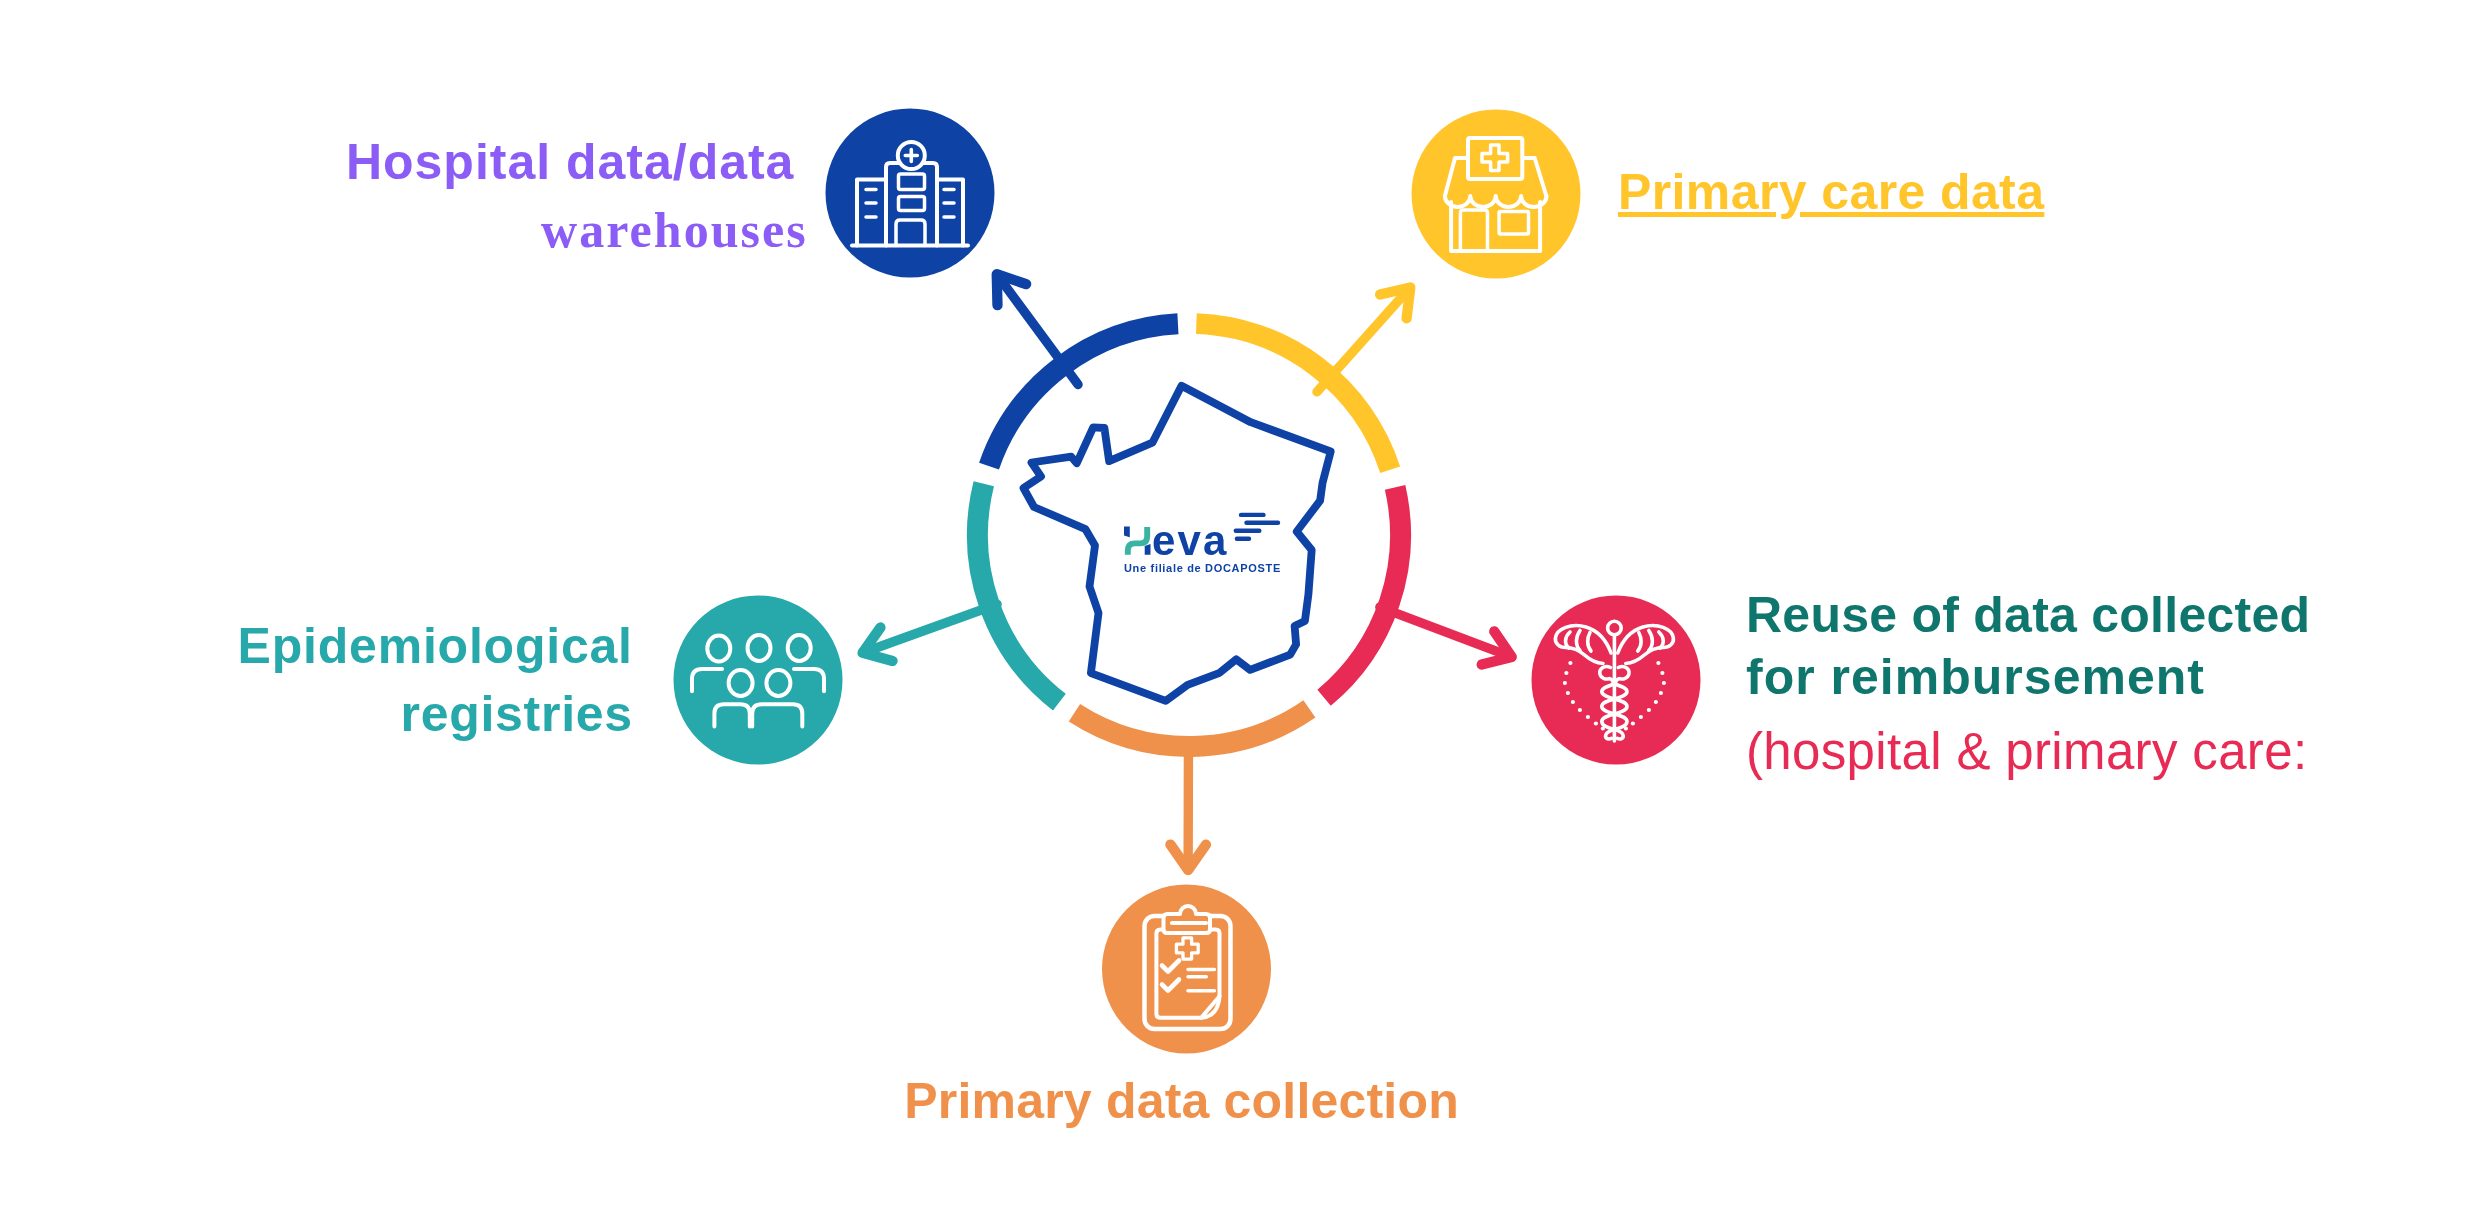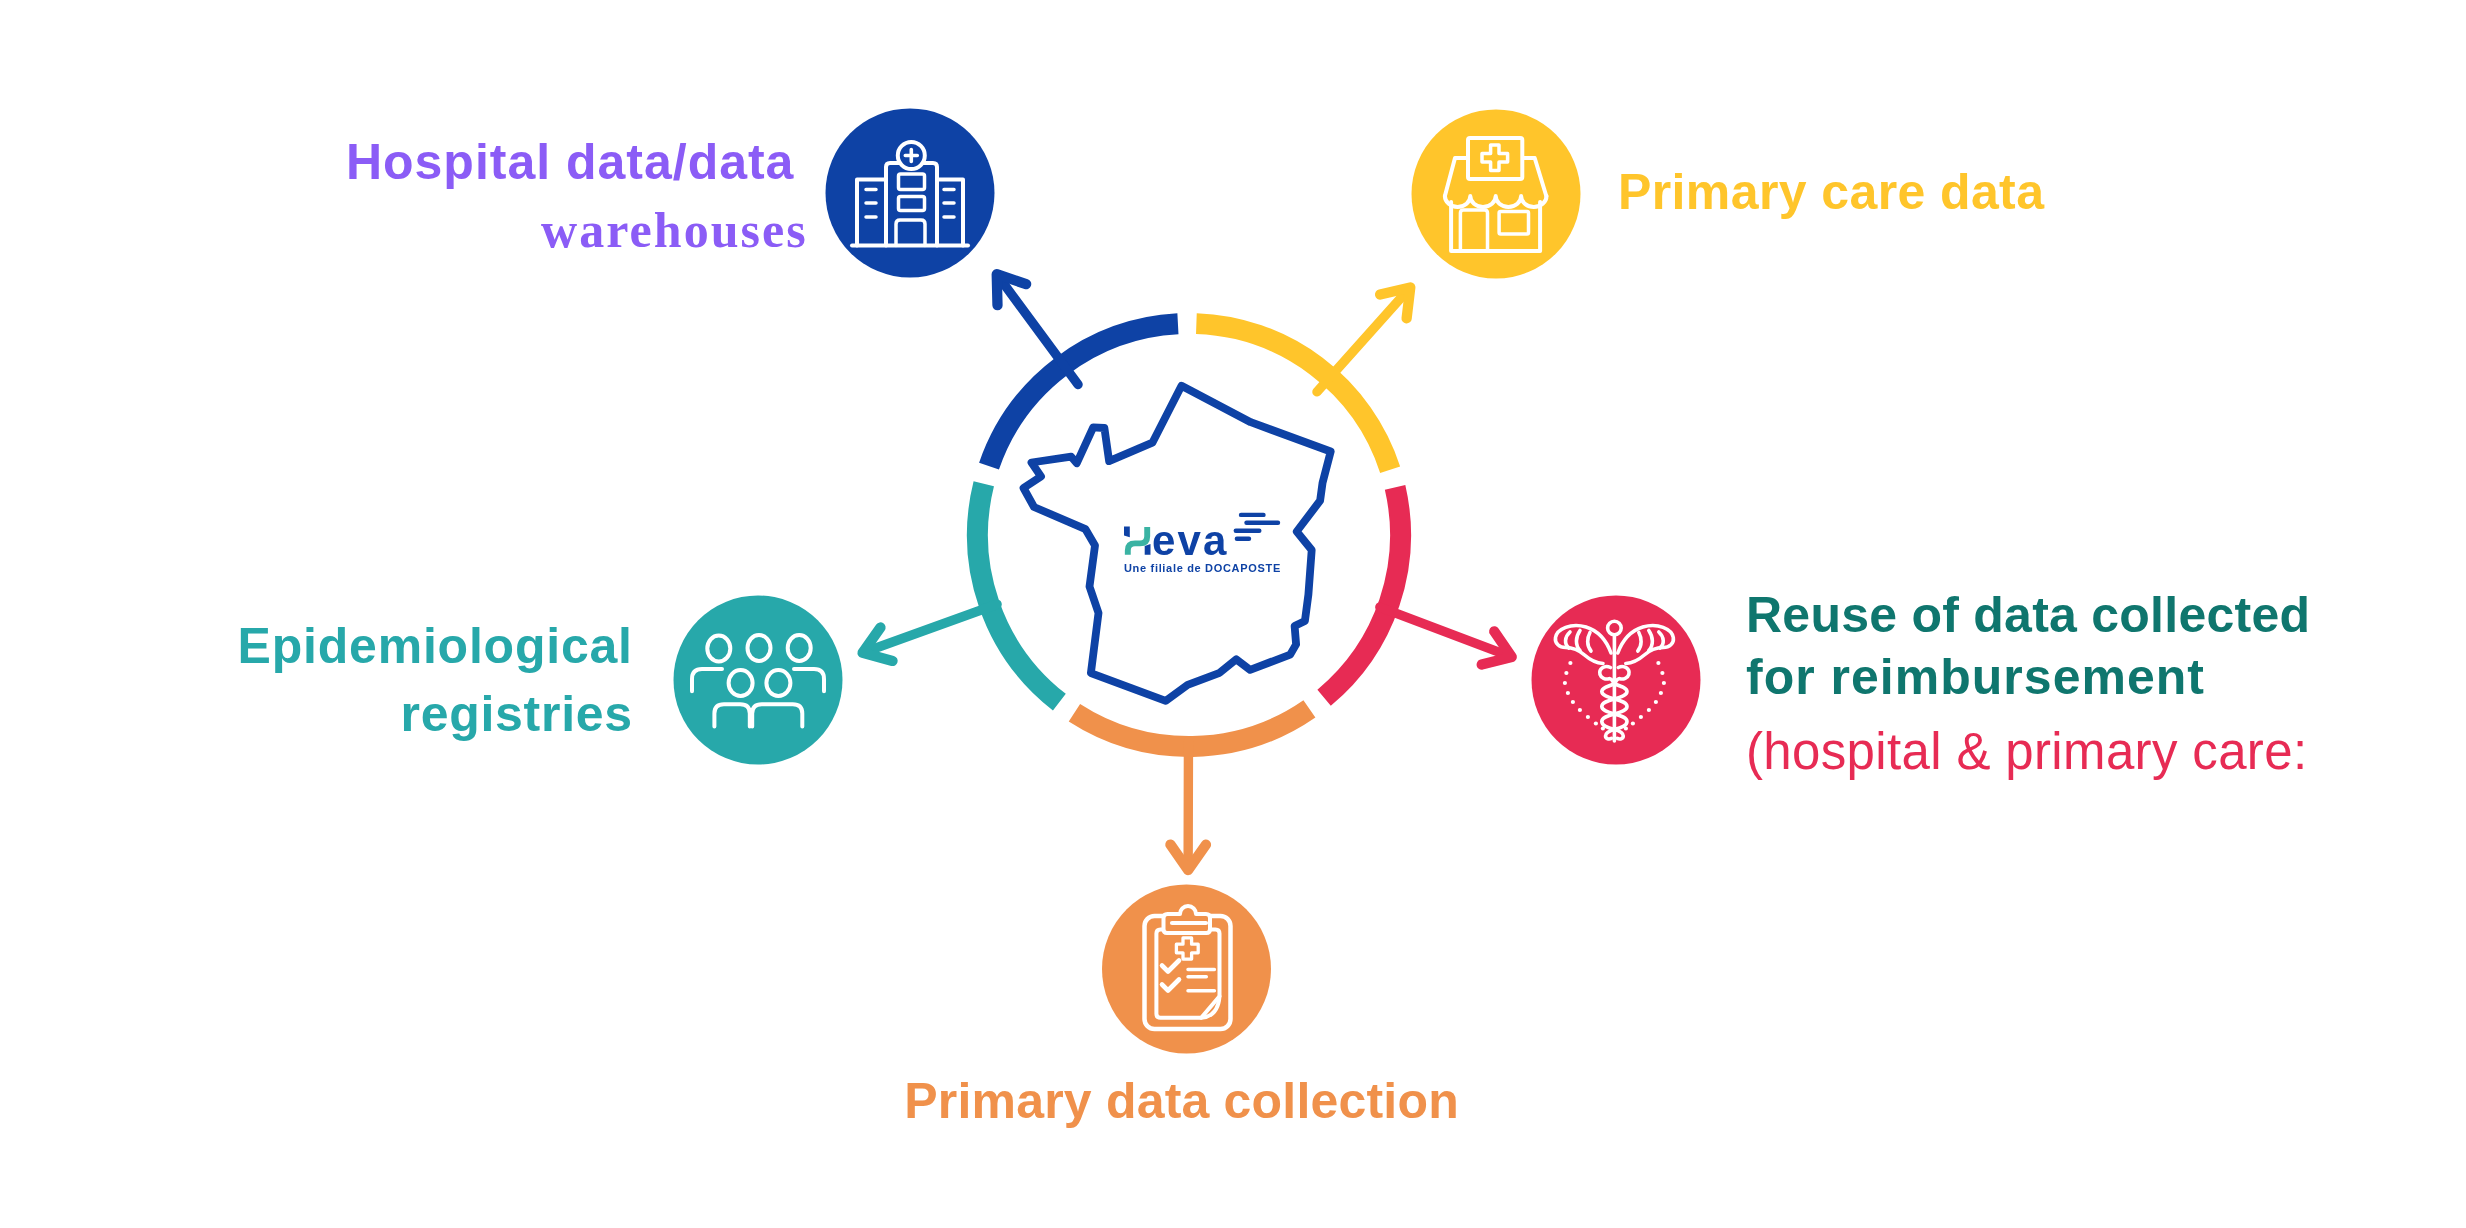--- a/index.html
+++ b/index.html
@@ -110,17 +110,17 @@
       <path d="M -19.5,-36 Q -23,-36 -23,-40 V -51 Q -23,-55 -19,-55 H -6.5 A 8,8 0 0 1 9.5,-55 H 19.5 Q 23.5,-55 23.5,-51 V -40 Q 23.5,-36 20,-36 Z" fill="#F0914B" stroke="#fff" stroke-width="4"></path>
       <path d="M -14.5,-46 H 19.5" stroke="#fff" fill="none" stroke-width="4.2"></path>
       <path d="M -3.5,-31.1 h 8.6 v 6.3 h 6.6 v 8.6 h -6.6 v 6.3 h -8.6 v -6.3 h -6.6 v -8.6 h 6.6 z" stroke="#fff" fill="none" stroke-width="3.3"></path>
       <path d="M -24.5,-3.5 L -18.5,2.5 L -7.5,-8.5" stroke="#fff" fill="none" stroke-width="4.6"></path>
       <path d="M -24.5,15.5 L -18.5,21.5 L -7.5,10.5" stroke="#fff" fill="none" stroke-width="4.6"></path>
       <path d="M 1.5,0.4 H 27.9 M 1.5,7.8 H 19.8 M 1.5,21.7 H 27.9" stroke="#fff" fill="none" stroke-width="3.5"></path>
     </g>
 </svg>
 
 <div class="lbl" style="left:307.8px;width:500px;top:128.4px;text-align:right;color:#8b5cf6;font-size:50px;line-height:68px;"><span style="letter-spacing:0.99px;padding-right:13.4px;">Hospital data/data</span><br><span style="letter-spacing:2.04px;font-family:Liberation Serif, serif;">warehouses</span></div>
-<div class="lbl" style="left:1618px;width:600px;top:158.3px;text-align:left;color:#FFC52B;font-size:50px;line-height:68px;letter-spacing:0.39px;">Primary care data</div>
+<div class="lbl" style="left:1618px;width:600px;top:158.3px;text-align:left;color:#FFC52B;font-size:50px;line-height:68px;letter-spacing:0.39px;text-decoration:underline;">Primary care data</div>
 <div class="lbl" style="left:200.8px;width:432px;top:612px;text-align:right;color:#27A8AA;font-size:50px;line-height:68px;"><span style="letter-spacing:0.79px;">Epidemiological</span><br><span style="letter-spacing:0.71px;margin-left:28px;">registries</span></div>
 <div class="lbl" style="left:1746px;width:680px;top:584.3px;text-align:left;color:#0f766e;font-size:50px;line-height:62px;"><span style="letter-spacing:0.25px;">Reuse of data collected</span><br><span style="letter-spacing:1.01px;">for reimbursement</span></div>
 <div class="lbl" style="left:1746px;width:680px;top:721.8px;text-align:left;color:#E72B54;font-size:51px;line-height:60.7px;font-weight:normal;"><span style="letter-spacing:0.35px;">(hospital &amp; primary care:</span><br></div>
 <div class="lbl" style="left:904.1px;width:555px;top:1067.1px;text-align:center;color:#F0914B;font-size:50px;line-height:68px;letter-spacing:0.19px;">Primary data collection</div>
 
 </body></html>

